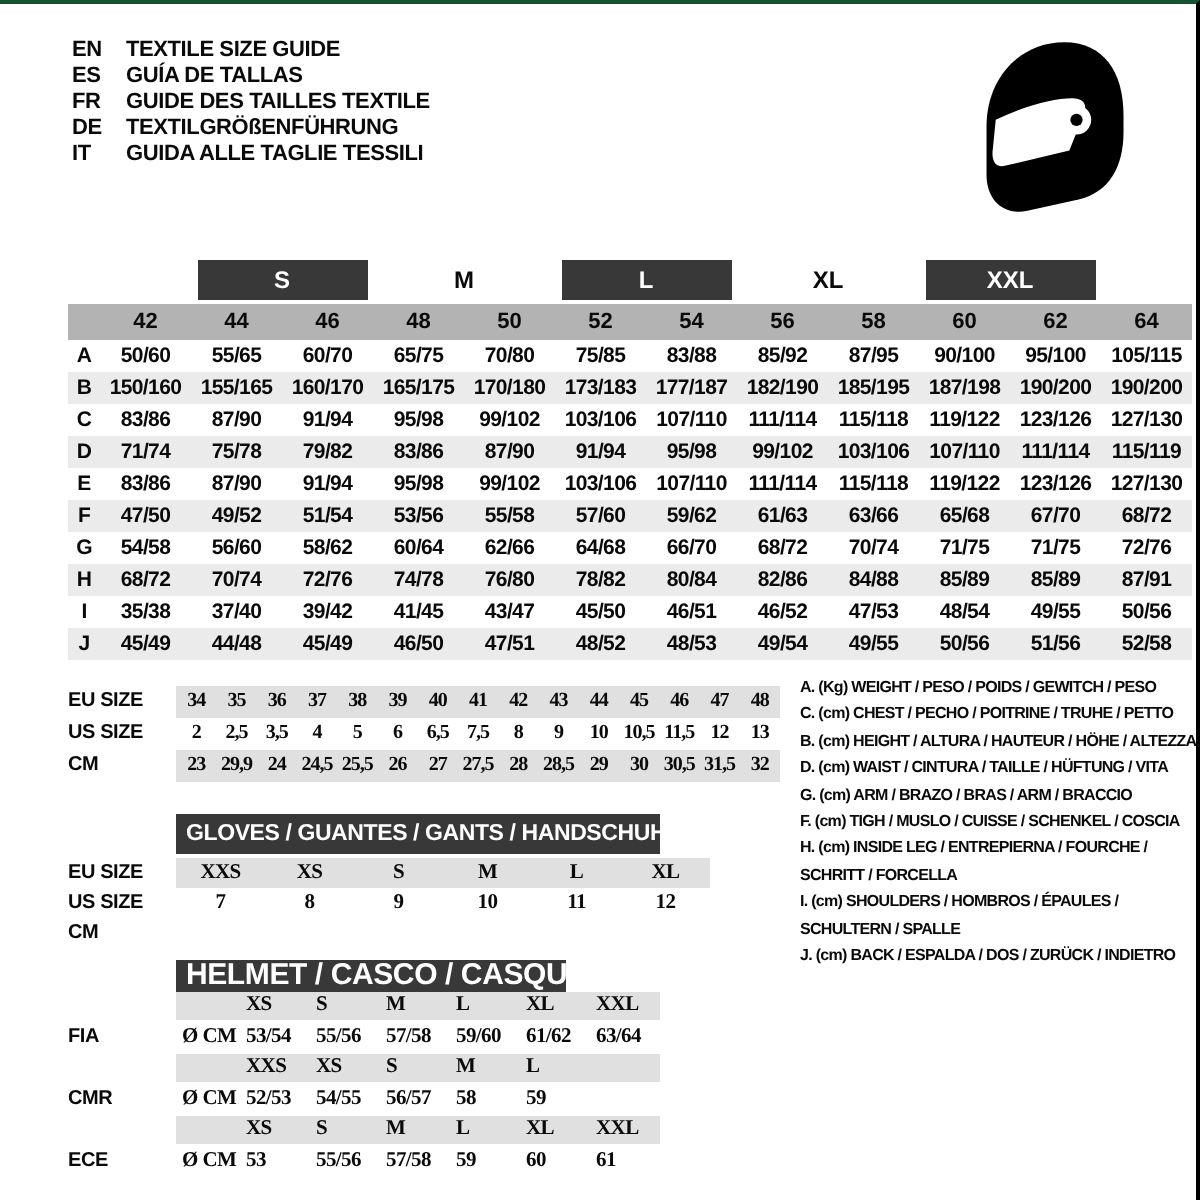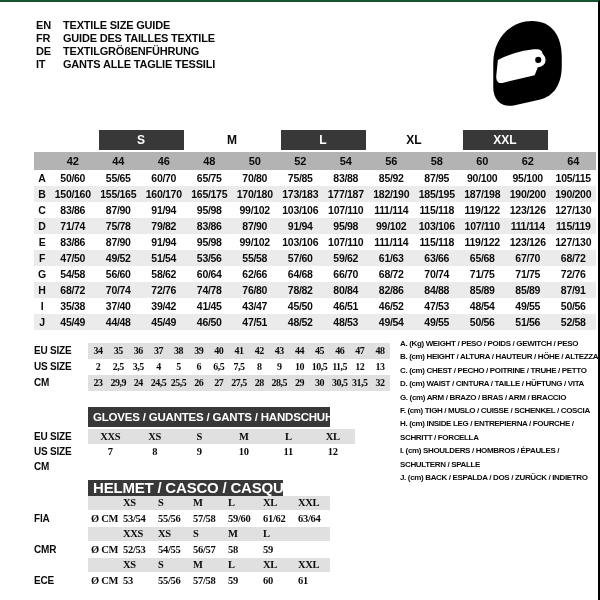--- a/index.html
+++ b/index.html
@@ -55,23 +55,24 @@
   .legend{position:absolute; left:400px; top:335px; width:200px;}
   .litem{font-size:8px; font-weight:bold; line-height:13.4px; letter-spacing:-0.35px;}
 </style>
 </head>
 <body>
 
 <div class="page" style="--dark: #383838; --numgray: #b3b3b3; --altgray: #ebebeb; --subgray: #e0e0e0;">
 
   <div class="langs" id="langs">
       <div class="lrow"><div class="lcode">EN</div><div class="ltitle" style="display: inline;">TEXTILE SIZE GUIDE</div></div>
+      <div class="lrow"><div class="lcode">ES</div><div class="ltitle" style="display: inline;">GUÍA DE TALLAS</div></div>
       <div class="lrow"><div class="lcode">FR</div><div class="ltitle" style="display: inline;">GUIDE DES TAILLES TEXTILE</div></div>
       <div class="lrow"><div class="lcode">DE</div><div class="ltitle" style="display: inline;">TEXTILGRÖßENFÜHRUNG</div></div>
-      <div class="lrow"><div class="lcode">IT</div><div class="ltitle" style="display: inline;">GANTS ALLE TAGLIE TESSILI</div></div>
+      <div class="lrow"><div class="lcode">IT</div><div class="ltitle" style="display: inline;">GUIDA ALLE TAGLIE TESSILI</div></div>
     </div>
 
   <svg class="hicon" width="78" height="92" viewBox="0 0 76 90" aria-hidden="true">
     <path d="M 43 3 C 21 3 5 21 5 44 L 5 68 C 5 80 13 88 25 85.5 L 50 80 C 65 76.5 72 64 72 47 L 72 39 C 72 17 62 3 43 3 Z" fill="#000"></path>
     <path d="M 9.5 41 C 24 34 38 30.5 47 30.5 C 52.5 30.5 54.5 33.5 52.5 38.5 L 45.5 56 L 14 63.5 C 9 64.5 7.3 60.5 8.1 55 Z" fill="#fff"></path>
     <circle cx="49" cy="41" r="7.2" fill="#fff"></circle>
     <circle cx="49" cy="41" r="3" fill="#000"></circle>
   </svg>
 
   <div class="main-table">
@@ -432,22 +433,22 @@
             <div class="scell">59</div>
             <div class="scell">60</div>
             <div class="scell">61</div>
           </div>
         </div>
       </div>
   </div>
 
   <div class="legend" id="legend">
       <div class="litem">A. (Kg) WEIGHT / PESO / POIDS / GEWITCH / PESO</div>
+      <div class="litem">C. (cm) CHEST / PECHO / POITRINE / TRUHE / PETTO</div>
       <div class="litem">B. (cm) HEIGHT / ALTURA / HAUTEUR / HÖHE / ALTEZZA</div>
-      <div class="litem">C. (cm) CHEST / PECHO / POITRINE / TRUHE / PETTO</div>
       <div class="litem">D. (cm) WAIST / CINTURA / TAILLE / HÜFTUNG / VITA</div>
       <div class="litem">G. (cm) ARM / BRAZO / BRAS / ARM / BRACCIO</div>
       <div class="litem">F. (cm) TIGH / MUSLO / CUISSE / SCHENKEL / COSCIA</div>
       <div class="litem">H. (cm) INSIDE LEG / ENTREPIERNA / FOURCHE / SCHRITT / FORCELLA</div>
       <div class="litem">I. (cm) SHOULDERS / HOMBROS / ÉPAULES / SCHULTERN / SPALLE</div>
       <div class="litem">J. (cm) BACK / ESPALDA / DOS / ZURÜCK / INDIETRO</div>
     </div>
 
 </div>
 

